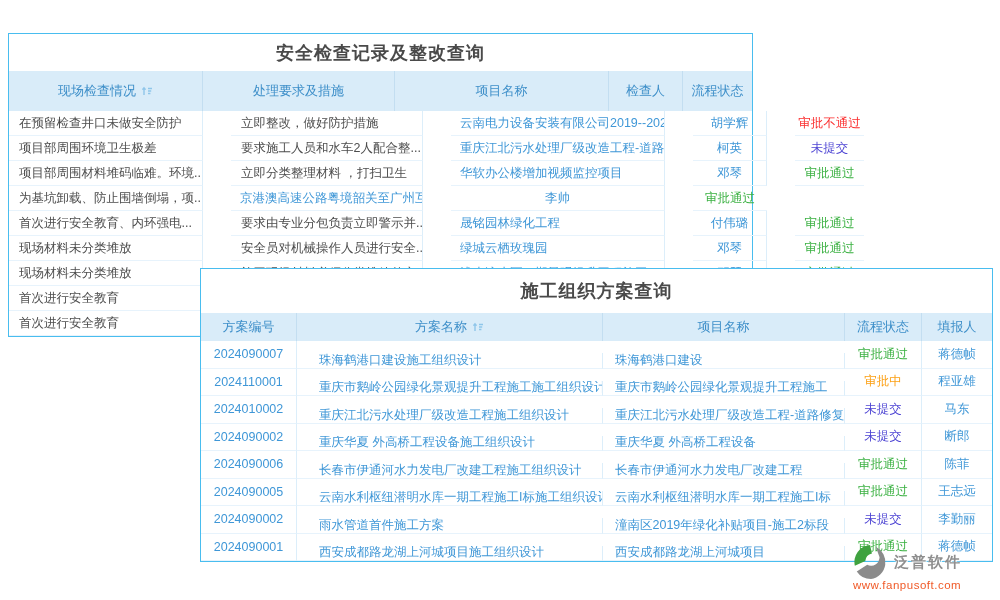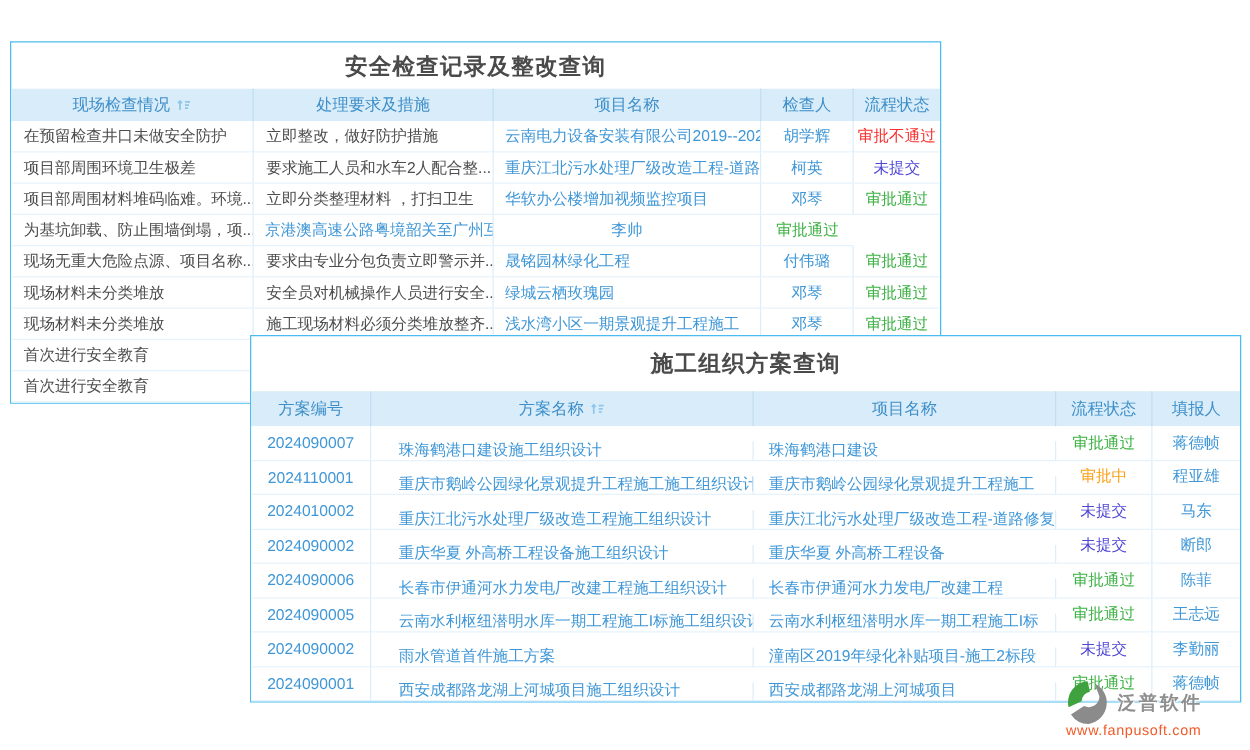--- a/index.html
+++ b/index.html
@@ -23,23 +23,23 @@
   .td:last-child { border-right:none; }
   .left   { justify-content:flex-start; }
   .center { justify-content:center; }
   .dark { color:#4d4d4d; }
   .blue { color:#3f97d7; }
 
   
   #safety-panel { left:8px; top:33px; width:745px; z-index:1; }
   #safety-panel .panel-title { height:37px; }
   .safety-grid { display:grid; grid-template-columns:194px 192px 214px 74px 69px; }
-  #safety-panel .thead { height:26px; }
+  #safety-panel .thead { height:40px; }
   #safety-panel .thead.safety-grid { display:grid; }
-  #safety-panel .tr { height:25px; }
+  #safety-panel .tr { height:25px;gap:28px; }
   #safety-panel .td.pad { padding-left:10px; }
   #safety-panel .td.pad-sm { padding-left:9px; }
 
   
   #plan-panel { left:200px; top:268px; width:793px; z-index:10; }
   #plan-panel .panel-title { height:44px; }
   .plan-grid { display:grid; grid-template-columns:96px 306px 242px 77px 70px; }
   #plan-panel .thead { height:28px; }
   #plan-panel .tr { height:27.5px; }
   #plan-panel .td.pad-name { padding-left:22px;margin-top:12px; }
@@ -110,21 +110,21 @@
     </div>
 
     <div class="tr safety-grid">
       <div class="td left dark pad">为基坑卸载、防止围墙倒塌，项...</div>
       <div class="td left blue pad-sm">京港澳高速公路粤境韶关至广州互通路面改</div>
       <div class="td center blue">李帅</div>
       <div class="td center" style="color: rgb(59, 177, 66);">审批通过</div>
     </div>
 
     <div class="tr safety-grid">
-      <div class="td left dark pad">现场无重大危险点源、项目名称...</div>
+      <div class="td left dark pad">首次进行安全教育、内环强电...</div>
       <div class="td left dark pad">要求由专业分包负责立即警示并...</div>
       <div class="td left blue pad-sm">晟铭园林绿化工程</div>
       <div class="td center blue">付伟璐</div>
       <div class="td center" style="color: rgb(59, 177, 66);">审批通过</div>
     </div>
 
     <div class="tr safety-grid">
       <div class="td left dark pad">现场材料未分类堆放</div>
       <div class="td left dark pad">安全员对机械操作人员进行安全...</div>
       <div class="td left blue pad-sm">绿城云栖玫瑰园</div>

